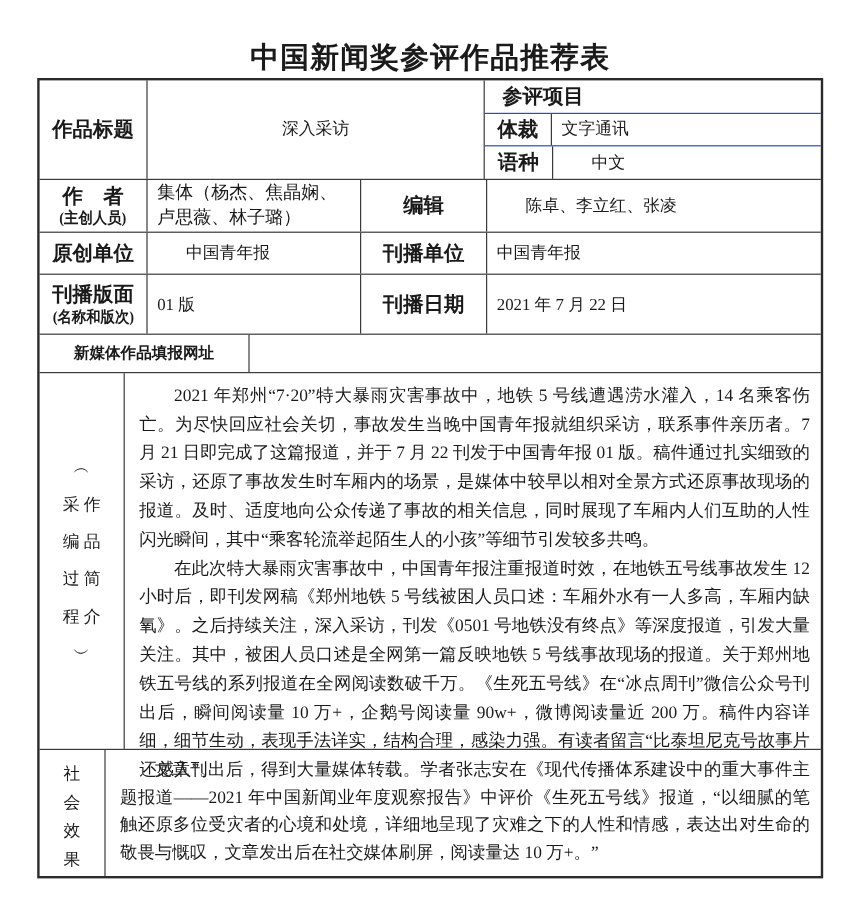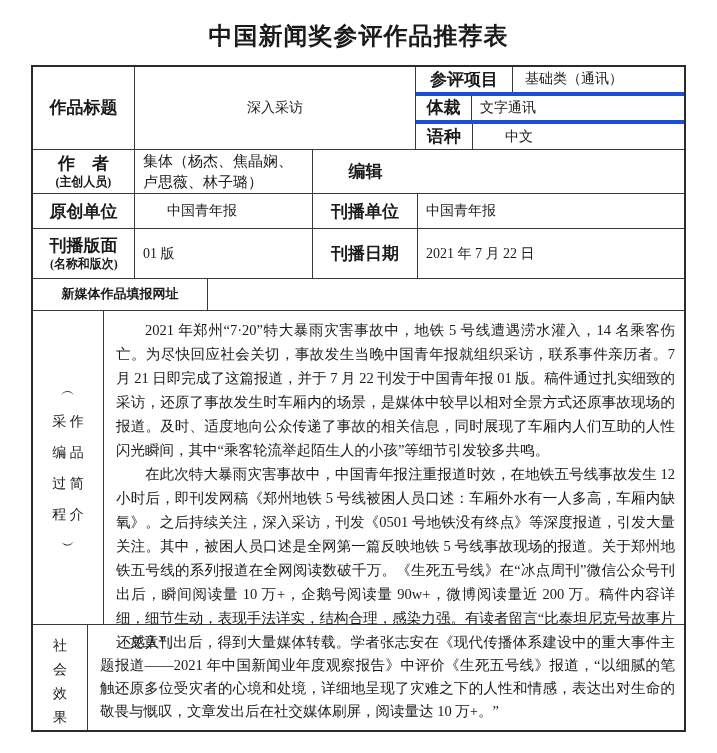--- a/index.html
+++ b/index.html
@@ -5,21 +5,21 @@
   html,body{margin:0;padding:0;background:#fff;}
   .page{
     position:relative;
     width:717px;height:753px;
     background:#ffffff;
     color:#1a1a1a;
     font-family:"Liberation Serif","DejaVu Serif",serif;
     overflow:hidden;
   }
   .doc-title{
-    position:absolute;top:20px;left:0;width:100%;
+    position:absolute;top:32px;left:0;width:100%;
     text-align:center;
     font-size:24px;font-weight:bold;
     letter-spacing:1px;
   }
   .form-table{
     position:absolute;left:31px;top:65px;
     width:655px;height:667px;
     border:2px solid #2b2b2b;
     box-sizing:border-box;
     display:flex;flex-direction:column;
@@ -33,24 +33,24 @@
   .sublbl{font-size:13px;font-weight:bold;transform:scaleX(.92);white-space:nowrap;}
   .val{font-size:14px;}
   .val.center{justify-content:center;}
   .pad8{padding-left:8px;}
   .pad12{padding-left:12px;}
   .pad32{padding-left:32px;}
   
   .r1{height:86px;}
   .r1 .titlecell{width:281px;}
   .r1-right{flex:1;display:flex;flex-direction:column;}
-  .r1-sub{display:flex;border-bottom:4px solid #1d4ed8;box-sizing:border-box;flex:1;}
+  .r1-sub{display:flex;border-bottom:1px solid #1d4ed8;box-sizing:border-box;flex:1;}
   .r1-sub:last-child{border-bottom:none;}
   .r1-sub .cell{height:auto;}
-  .w-c1{width:102px;}
+  .w-c1{width:90px;}
   .w-entry{width:97px;}
   .w-genre{width:56px;}
   .w-lang{width:57px;}
   .r2{height:46px;}
   .r3{height:36px;}
   .r4{height:52px;}
   .r5{height:33px;}
   .r6{height:314px;}
   .r7{flex:1;}
   .w-c2{width:178px;}
@@ -92,40 +92,40 @@
   <div class="doc-title">中国新闻奖参评作品推荐表</div>
 
   <div class="form-table">
 
     <div class="row r1">
       <div class="cell lbl w-c1">作品标题</div>
       <div class="cell val center titlecell">深入采访</div>
       <div class="r1-right">
         <div class="r1-sub">
           <div class="cell lbl w-entry">参评项目</div>
-          <div class="cell val pad12">基础类（通讯）</div>
         </div>
         <div class="r1-sub">
           <div class="cell lbl w-genre">体裁</div>
           <div class="cell val pad8">文字通讯</div>
         </div>
         <div class="r1-sub">
           <div class="cell lbl w-lang">语种</div>
           <div class="cell val pad32">中文</div>
         </div>
       </div>
     </div>
 
     <div class="row r2">
       <div class="cell lbl w-c1">
         <span>作　者</span>
         <span class="sublbl">(主创人员)</span>
       </div>
       <div class="cell val w-c2 author-val">集体（杨杰、焦晶娴、卢思薇、林子璐）</div>
       <div class="cell lbl w-c3">编辑</div>
+      <div class="cell val flex1 pad32">陈卓、李立红、张凌</div>
     </div>
 
     <div class="row r3">
       <div class="cell lbl w-c1">原创单位</div>
       <div class="cell val w-c2 pad32">中国青年报</div>
       <div class="cell lbl w-c3">刊播单位</div>
       <div class="cell val flex1 pad8">中国青年报</div>
     </div>
 
     <div class="row r4">

